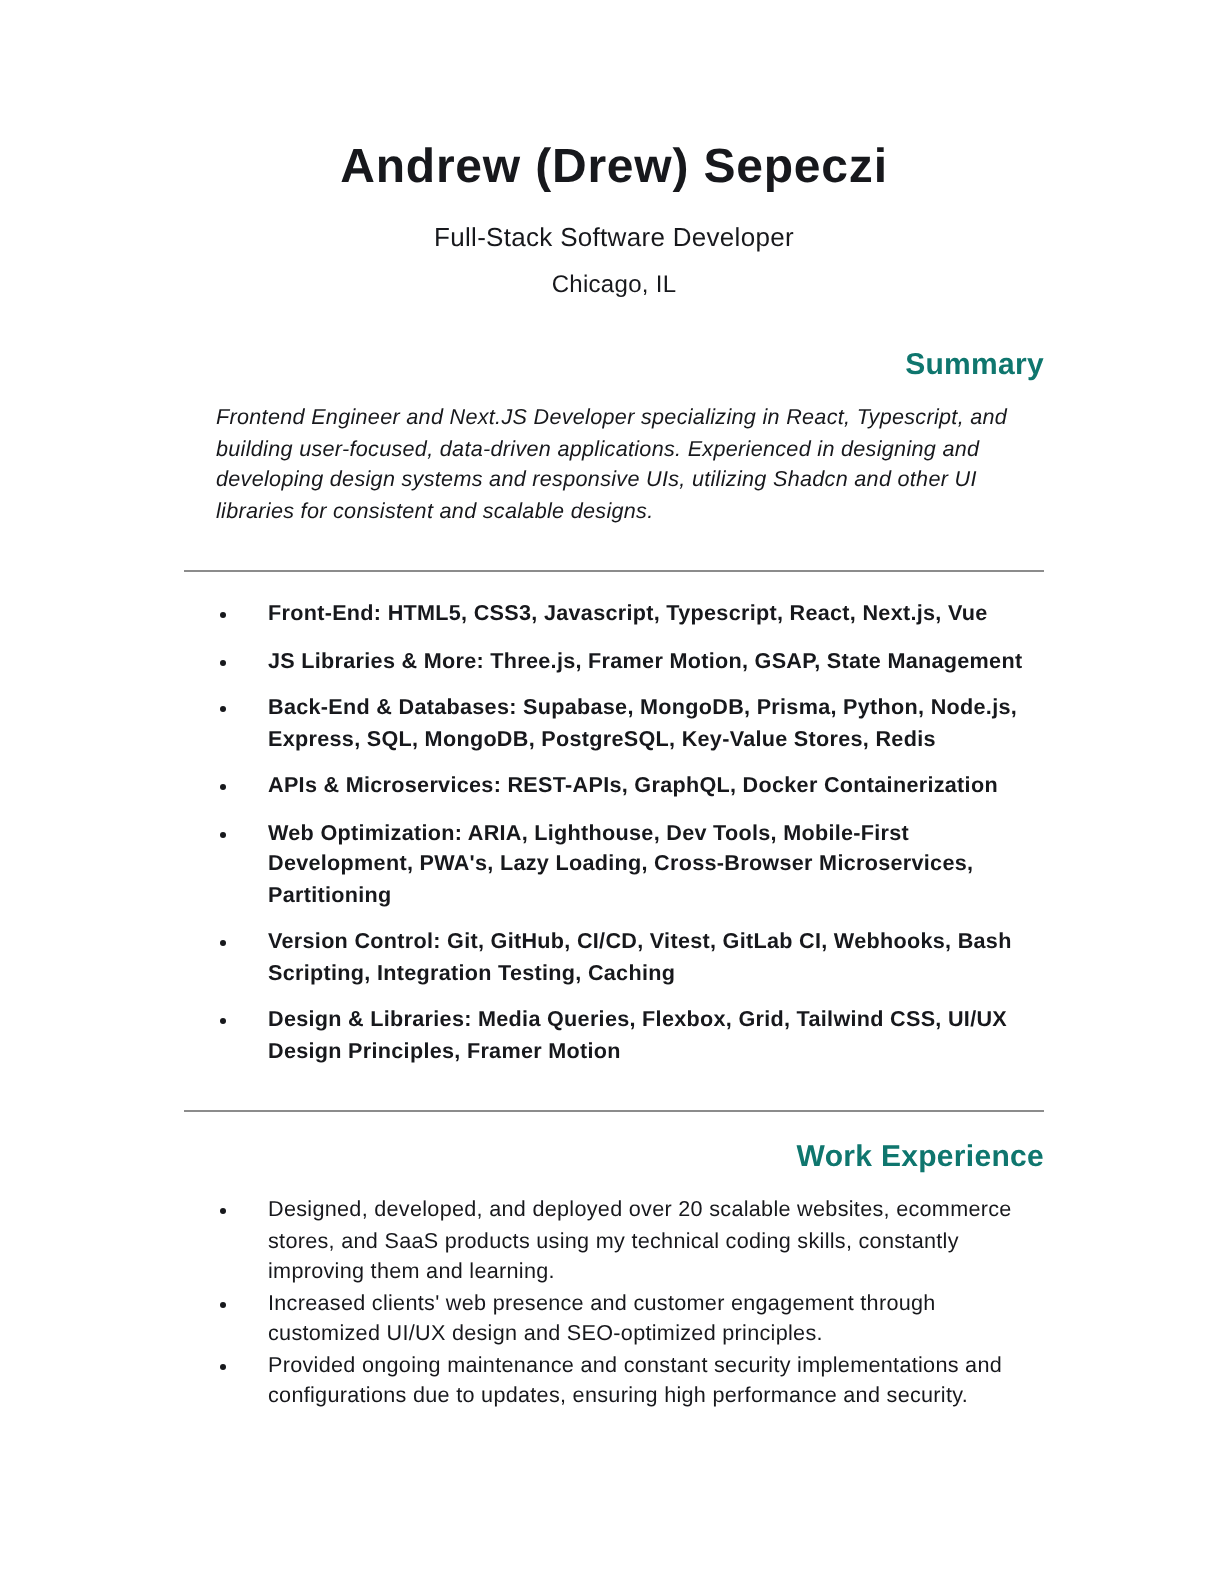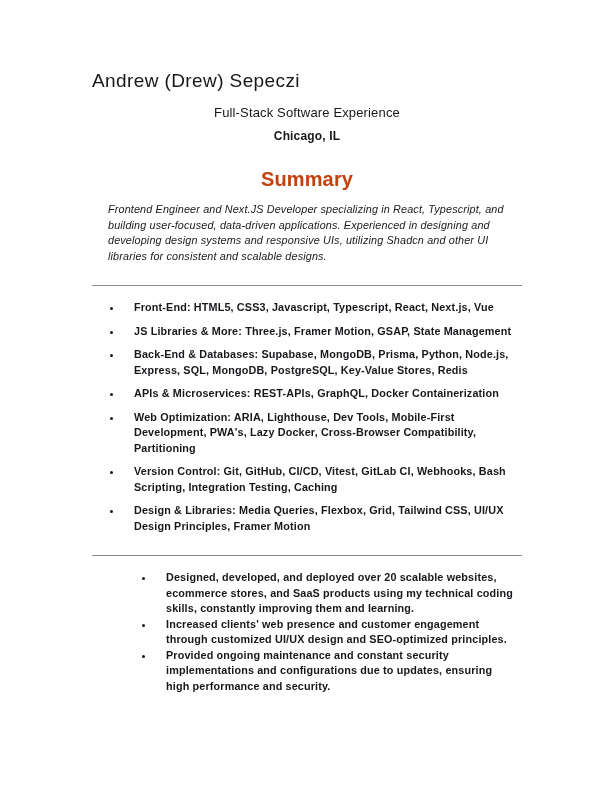--- a/index.html
+++ b/index.html
@@ -18,35 +18,35 @@
     padding: 70px 90px 40px 92px;
     overflow: hidden;
     letter-spacing: 0.15px;
   }
   .content {
     width: 430px;
   }
 
   
   .name {
-    font-size: 19px;
-    font-weight: 400;
-    text-align: left;
+    font-size: 24px;
+    font-weight: 700;
+    text-align: center;
     margin: 0 0 13px 0;
     letter-spacing: 0.4px;
   }
   .subtitle {
     font-size: 13px;
     font-weight: 500;
     text-align: center;
     margin: 0 0 9px 0;
   }
   .location {
     font-size: 12px;
-    font-weight: 700;
+    font-weight: 400;
     text-align: center;
     margin: 0 0 16px 0;
   }
   .links {
     font-size: 10.5px;
     text-align: center;
     margin: 0 0 0 0;
     white-space: nowrap;
   }
   .links a {
@@ -55,25 +55,25 @@
     cursor: pointer;
   }
   .links .sep {
     font-style: normal;
     color: #17181c;
     margin: 0 11px;
   }
 
   
   .section-heading {
-    font-size: 20px;
+    font-size: 15px;
     font-weight: 700;
-    text-align: center;
+    text-align: right;
     margin: 0 0 11px 0;
-    color: #c2410c;
+    color: #0f766e;
   }
   .summary-section .section-heading { margin-top: 25px; }
 
   .body-text {
     font-size: 10.8px;
     line-height: 15.5px;
     font-weight: 500;
     margin: 0;
     padding: 0 10px 0 16px;
     font-style: italic;
@@ -95,22 +95,21 @@
     font-size: 10.8px;
     line-height: 15.5px;
     padding-left: 12px;
   }
   ul.skills-list li {
     margin-bottom: 8px;
     font-weight: 600;
   }
   ul.work-list li {
     margin-bottom: 0;
-    font-weight: 700;
-    margin-left: 32px;
+    font-weight: 400;
   }
   ul.bullet-list li::marker {
     font-size: 9px;
   }
 
   
   .job-role {
     font-size: 13px;
     font-weight: 700;
     margin: 16px 0 12px 0;
@@ -124,46 +123,47 @@
   }
 </style>
 </head>
 <body>
 
 <div class="page">
   <div class="content">
 
     <header>
       <h1 class="name">Andrew (Drew) Sepeczi</h1>
-      <div class="subtitle">Full-Stack Software Experience</div>
+      <div class="subtitle">Full-Stack Software Developer</div>
       <div class="location">Chicago, IL</div>
     </header>
 
     <section class="summary-section">
       <h2 class="section-heading">Summary</h2>
       <p class="body-text">Frontend Engineer and Next.JS Developer specializing in React, Typescript, and building user-focused, data-driven applications. Experienced in designing and developing design systems and responsive UIs, utilizing Shadcn and other UI libraries for consistent and scalable designs.</p>
     </section>
 
     <hr class="divider">
 
     <section class="skills-section">
       <ul class="bullet-list skills-list">
         <li>Front-End: HTML5, CSS3, Javascript, Typescript, React, Next.js, Vue</li>
         <li>JS Libraries &amp; More: Three.js, Framer Motion, GSAP, State Management</li>
         <li>Back-End &amp; Databases: Supabase, MongoDB, Prisma, Python, Node.js, Express, SQL, MongoDB, PostgreSQL, Key-Value Stores, Redis</li>
         <li>APIs &amp; Microservices: REST-APIs, GraphQL, Docker Containerization</li>
-        <li>Web Optimization: ARIA, Lighthouse, Dev Tools, Mobile-First Development, PWA's, Lazy Docker, Cross-Browser Compatibility, Partitioning</li>
+        <li>Web Optimization: ARIA, Lighthouse, Dev Tools, Mobile-First Development, PWA's, Lazy Loading, Cross-Browser Microservices, Partitioning</li>
         <li>Version Control: Git, GitHub, CI/CD, Vitest, GitLab CI, Webhooks, Bash Scripting, Integration Testing, Caching</li>
         <li>Design &amp; Libraries: Media Queries, Flexbox, Grid, Tailwind CSS, UI/UX Design Principles, Framer Motion</li>
       </ul>
     </section>
 
     <hr class="divider">
 
     <section class="experience-section">
+      <h2 class="section-heading">Work Experience</h2>
       <ul class="bullet-list work-list">
         <li>Designed, developed, and deployed over 20 scalable websites, ecommerce stores, and SaaS products using my technical coding skills, constantly improving them and learning.</li>
         <li>Increased clients' web presence and customer engagement through customized UI/UX design and SEO-optimized principles.</li>
         <li>Provided ongoing maintenance and constant security implementations and configurations due to updates, ensuring high performance and security.</li>
       </ul>
     </section>
 
   </div>
 </div>
 

